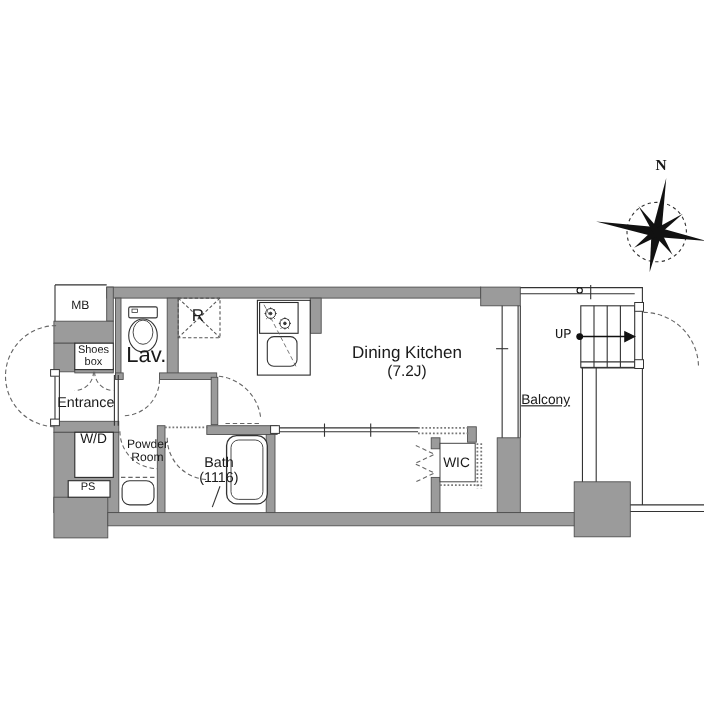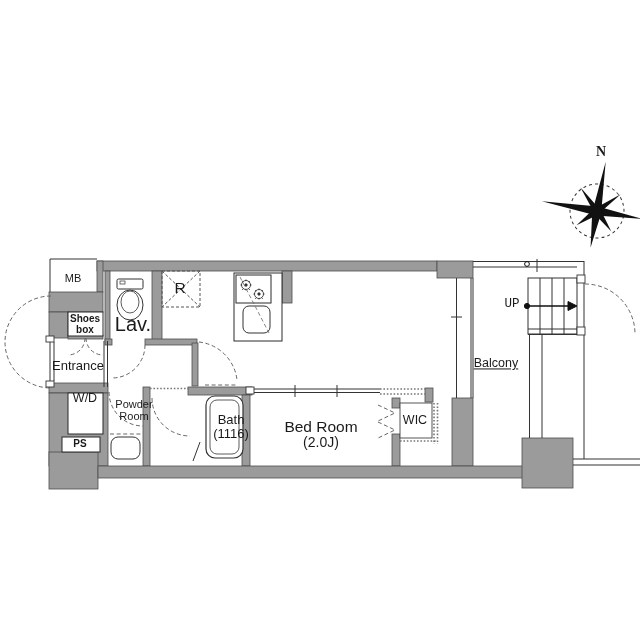--- a/index.html
+++ b/index.html
@@ -1,21 +1,21 @@
 <!DOCTYPE html>
 <html><head>
 <meta charset="utf-8">
 <style>
   html,body{margin:0;padding:0;background:#ffffff;}
   #canvas{position:relative;width:640px;height:640px;background:#ffffff;overflow:hidden;
           font-family:"Liberation Sans","DejaVu Sans",sans-serif;color:#1a1a1a;}
   #plan-svg{position:absolute;left:0;top:0;}
   .lbl{position:absolute;transform:translate(-50%,-50%);text-align:center;white-space:nowrap;
        color:#1a1a1a;line-height:1.05;}
-  .s10{font-size:10px;font-weight:bold;} .s11{font-size:11px;} .s12{font-size:12.5px;}
+  .s10{font-size:10px;} .s11{font-size:11px;} .s12{font-size:12.5px;}
   .s13{font-size:13px;} .s14{font-size:20px;} .s15{font-size:15.5px;}
   .north{font-family:"Liberation Serif","DejaVu Serif",serif;font-weight:bold;font-size:14px;}
 </style>
 </head>
 <body>
 
 <div id="canvas">
 
 <svg id="plan-svg" width="640" height="640" viewBox="0 0 640 640">
 
@@ -159,26 +159,26 @@
 </div>
 <div class="lbl s14" style="left:133px;top:324px;">Lav.</div>
 <div class="lbl s15" style="left:180px;top:288px;">R</div>
 <div class="lbl s13" style="left:78px;top:366px;">Entrance</div>
 <div class="lbl s12" style="left:85px;top:399px;">W/D</div>
 <div class="lbl s10" style="left:80px;top:444px;">PS</div>
 <div class="lbl s11" style="left:134px;top:411px;text-align:center;">
   <div>Powder</div>
   <div>Room</div>
 </div>
-<div class="lbl s13" style="left:199px;top:427px;margin-left:32px;">
+<div class="lbl s13" style="left:199px;top:427px;">
   <div>Bath</div>
   <div>(1116)</div>
 </div>
-<div class="lbl s15" style="left:321px;top:434px;">
-  <div>Bed Room</div>
-  <div style="font-size:14px;">(2.0J)</div>
+<div class="lbl s15" style="left:370px;top:329px;">
+  <div>Dining Kitchen</div>
+  <div style="font-size:14px;">(7.2J)</div>
 </div>
 <div class="lbl s12" style="left:415px;top:421px;">WIC</div>
 <div class="lbl s12" style="left:496px;top:364px;text-decoration:underline;">Balcony</div>
 <div class="lbl s12" style="left:512px;top:305px;font-family:Liberation Mono, monospace;">UP</div>
 <div class="lbl north" style="left:601px;top:152px;">N</div>
 
 </div>
 
 </body></html>

